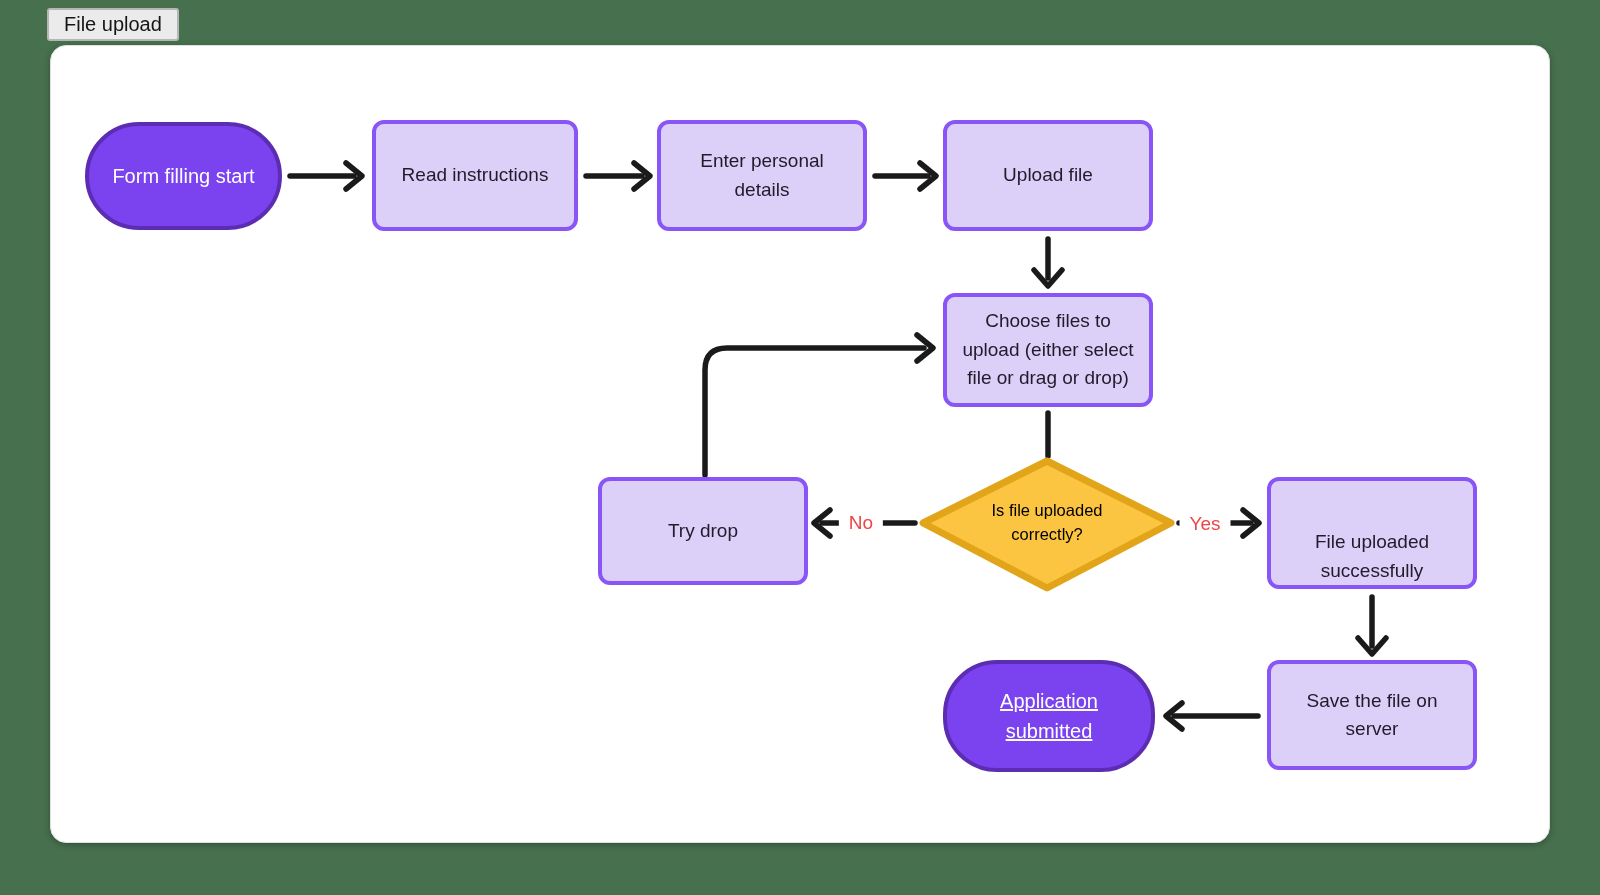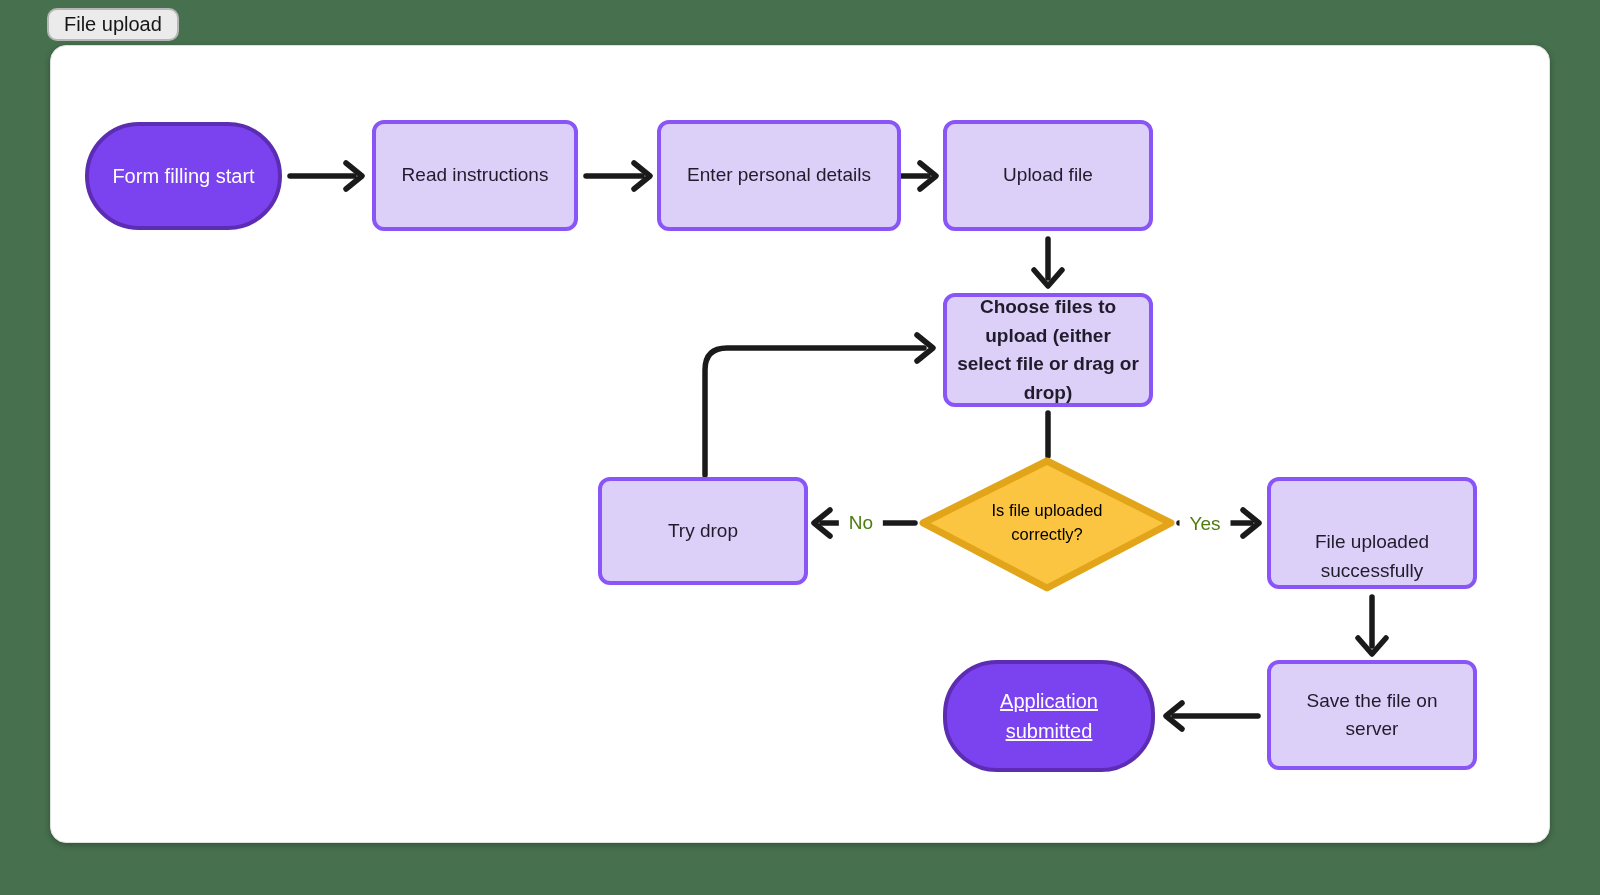--- a/index.html
+++ b/index.html
@@ -7,21 +7,21 @@
     width:1600px;height:895px;
     background:#47704E;
     font-family:"Liberation Sans","DejaVu Sans",sans-serif;
     overflow:hidden;
   }
   #stage{position:relative;width:1600px;height:895px;}
 
   .tab{
     position:absolute;left:47px;top:8px;
     height:33px;padding:0 15px;
-    background:#EBEBEB;border:2px solid #B6B6B6;border-radius:10px;
+    background:#EBEBEB;border:2px solid #B6B6B6;border-radius:3px;
     display:flex;align-items:center;
     font-size:20px;font-weight:500;color:#161616;
     box-sizing:border-box;z-index:3;
   }
 
   .card{
     position:absolute;left:50px;top:45px;width:1500px;height:798px;
     background:#FFFFFF;border:1px solid #DDE2DD;border-radius:16px;
     box-shadow:0 2px 6px rgba(0,0,0,.28);
     box-sizing:border-box;z-index:1;
@@ -42,21 +42,21 @@
     background:#7B42F0;border:4px solid #5C2DB3;border-radius:54px;
     color:#ffffff;font-weight:500;font-size:20px;padding:0 12px;
   }
   .decision-label{
     position:absolute;z-index:4;display:flex;align-items:center;justify-content:center;
     text-align:center;font-size:16.5px;line-height:1.45;color:#000000;
   }
   .edge-label{
     position:absolute;z-index:4;transform:translate(-50%,-50%);
     background:#FFFFFF;padding:2px 10px;
-    font-size:19px;color:#4d7c0f;
+    font-size:19px;color:#ef4444;
   }
 </style>
 </head>
 <body>
 
 <div id="stage">
 
   <div class="tab">
     <span>File upload</span>
   </div>
@@ -120,29 +120,29 @@
   </svg>
 
   <div class="node terminal" style="left:85px;top:122px;width:197px;height:108px;">
     <span>Form filling start</span>
   </div>
 
   <div class="node process" style="left:372px;top:120px;width:206px;height:111px;">
     <span>Read instructions</span>
   </div>
 
-  <div class="node process" style="left:657px;top:120px;width:244px;height:111px;">
+  <div class="node process" style="left:657px;top:120px;width:210px;height:111px;">
     <span>Enter personal details</span>
   </div>
 
   <div class="node process" style="left:943px;top:120px;width:210px;height:111px;">
     <span>Upload file</span>
   </div>
 
-  <div class="node process" style="left:943px;top:293px;width:210px;height:114px;font-weight:bold;">
+  <div class="node process" style="left:943px;top:293px;width:210px;height:114px;">
     <span>Choose files to upload (either select file or drag or drop)</span>
   </div>
 
   <div class="decision-label" style="left:962px;top:488px;width:170px;height:70px;">
     <span>Is file uploaded correctly?</span>
   </div>
 
   <div class="node process" style="left:598px;top:477px;width:210px;height:108px;">
     <span>Try drop</span>
   </div>

